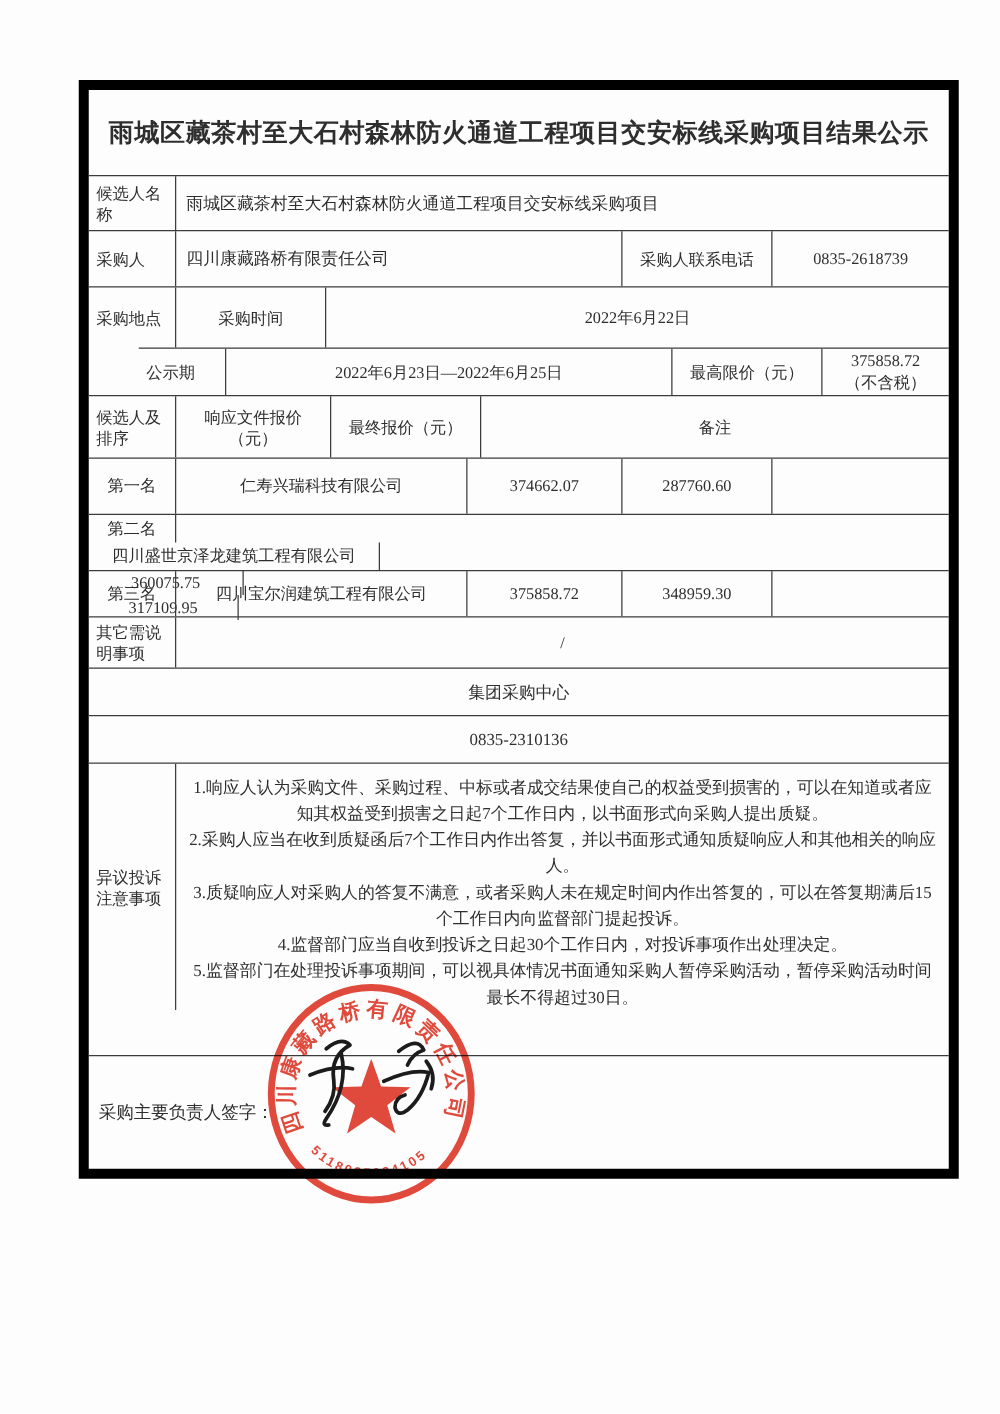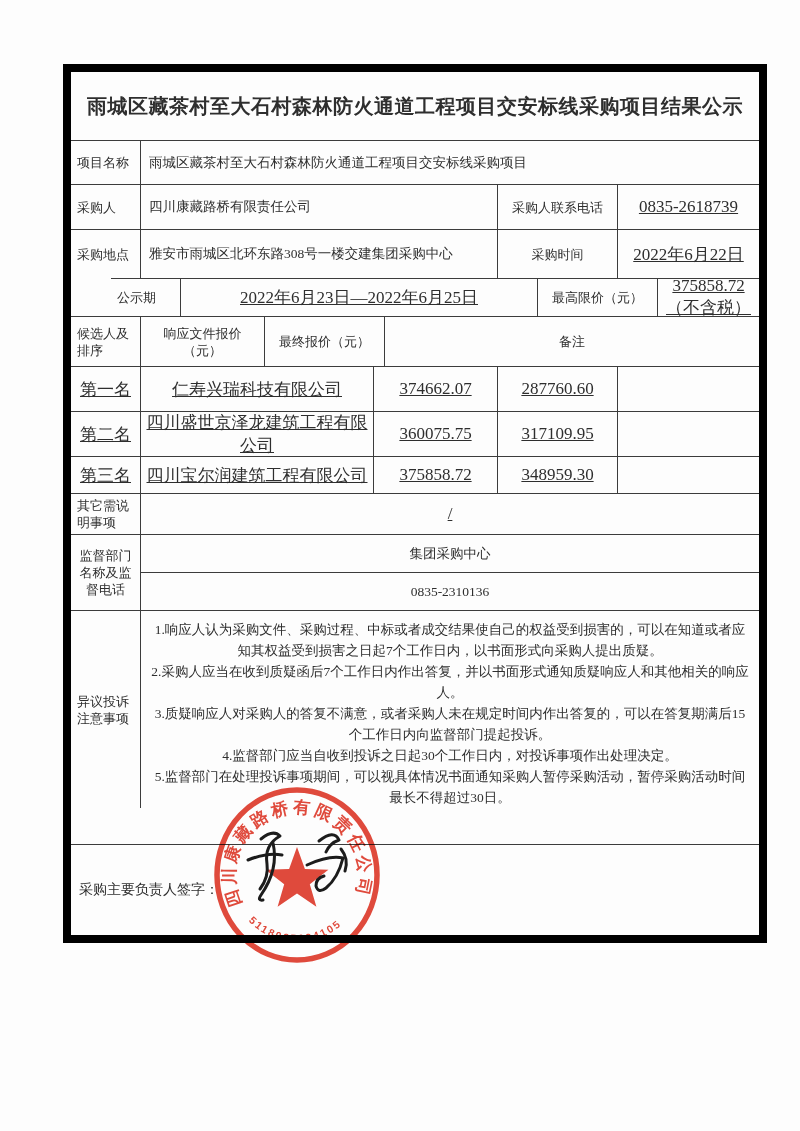--- a/index.html
+++ b/index.html
@@ -17,27 +17,27 @@
   .row { display:flex; align-items:stretch; }
   .row:not(:first-child) { border-top:1.5px solid #3c3c3c; }
   .cell { display:flex; align-items:center; min-width:0; }
   .cell:not(:last-child) { border-right:1.5px solid #3c3c3c; }
   .c70 { width:70px; } .c357 { width:357px; } .c120 { width:120px; }
   .c117 { flex:1; } .c233 { width:233px; } .c124 { width:124px; }
   .full { flex:1; }
   .lbl { padding:2px 6px; font-size:13px; line-height:17px; justify-content:flex-start; text-align:left; }
   .lbl-c { padding:2px 6px; font-size:13px; line-height:17px; justify-content:center; text-align:center; }
   .val-l { padding:2px 8px; font-size:13.5px; justify-content:flex-start; text-align:right; }
-  .val-c { padding:2px 4px; font-size:17px; justify-content:center; text-align:center;text-decoration:underline; }
+  .val-c { padding:2px 4px; font-size:13px; justify-content:center; text-align:center; }
   .title-row { height:68px; }
   .title-cell { flex:1; justify-content:center; text-align:center;
     font-size:20px; font-weight:bold; letter-spacing:0.5px; padding:0 10px; }
   .r-project { height:44px; } .r-buyer { height:45px; } .r-location { height:49px; }
   .r-publicity { height:38px;margin-left:40px; } .r-chead { height:50px; }
-  .r-cand1 { height:45px; } .r-cand2 { height:45px; } .r-cand3 { height:37px; }
+  .r-cand1 { height:45px; } .r-cand2 { height:45px;flex-direction:column; } .r-cand3 { height:37px; }
   .r-other { height:41px; } .r-supervision { height:76px; }
   .r-objection { height:198px; } .r-sign { height:91px;margin-top:36px; }
   .wrap2 { white-space:normal; }
   .sup-right { flex:1; display:flex; flex-direction:column;justify-content:flex-end; }
   .sup-sub { flex:1; display:flex; align-items:center; justify-content:center;
     font-size:13.5px; text-align:center; }
   .sup-sub:first-child { border-bottom:1.5px solid #3c3c3c; }
   .obj-content { flex:1; padding:8px 10px 6px 10px; display:block;
     font-size:13.5px; line-height:21px; text-align:center; }
   .sign-cell { flex:1; padding-left:8px; font-size:14px; }
@@ -50,34 +50,33 @@
 
 <div class="page">
 
   <div class="doc-table">
 
     <div class="row title-row">
       <div class="cell title-cell">雨城区藏茶村至大石村森林防火通道工程项目交安标线采购项目结果公示</div>
     </div>
 
     <div class="row r-project">
-      <div class="cell c70 lbl">项目名称</div>
+      <div class="cell c70 lbl">候选人名称</div>
       <div class="cell full val-l">雨城区藏茶村至大石村森林防火通道工程项目交安标线采购项目</div>
     </div>
 
     <div class="row r-buyer">
       <div class="cell c70 lbl">采购人</div>
       <div class="cell c357 val-l">四川康藏路桥有限责任公司</div>
       <div class="cell c120 lbl-c">采购人联系电话</div>
       <div class="cell c117 val-c">0835-2618739</div>
     </div>
 
     <div class="row r-location">
       <div class="cell c70 lbl">采购地点</div>
-      <div class="cell c357 val-l">雅安市雨城区北环东路308号一楼交建集团采购中心</div>
       <div class="cell c120 lbl-c">采购时间</div>
       <div class="cell c117 val-c">2022年6月22日</div>
     </div>
 
     <div class="row r-publicity">
       <div class="cell c70 lbl">公示期</div>
       <div class="cell c357 val-c">2022年6月23日—2022年6月25日</div>
       <div class="cell c120 lbl-c">最高限价（元）</div>
       <div class="cell c117 val-c">
         <span class="wrap2"><span>375858.72</span><br>
@@ -115,21 +114,20 @@
       <div class="cell c120 val-c">348959.30</div>
       <div class="cell c117 val-c"></div>
     </div>
 
     <div class="row r-other">
       <div class="cell c70 lbl">其它需说明事项</div>
       <div class="cell full val-c">/</div>
     </div>
 
     <div class="row r-supervision">
-      <div class="cell c70 lbl-c">监督部门名称及监督电话</div>
       <div class="sup-right">
         <div class="sup-sub">集团采购中心</div>
         <div class="sup-sub">0835-2310136</div>
       </div>
     </div>
 
     <div class="row r-objection">
       <div class="cell c70 lbl">异议投诉注意事项</div>
       <div class="obj-content">
         <div>1.响应人认为采购文件、采购过程、中标或者成交结果使自己的权益受到损害的，可以在知道或者应知其权益受到损害之日起7个工作日内，以书面形式向采购人提出质疑。</div>

